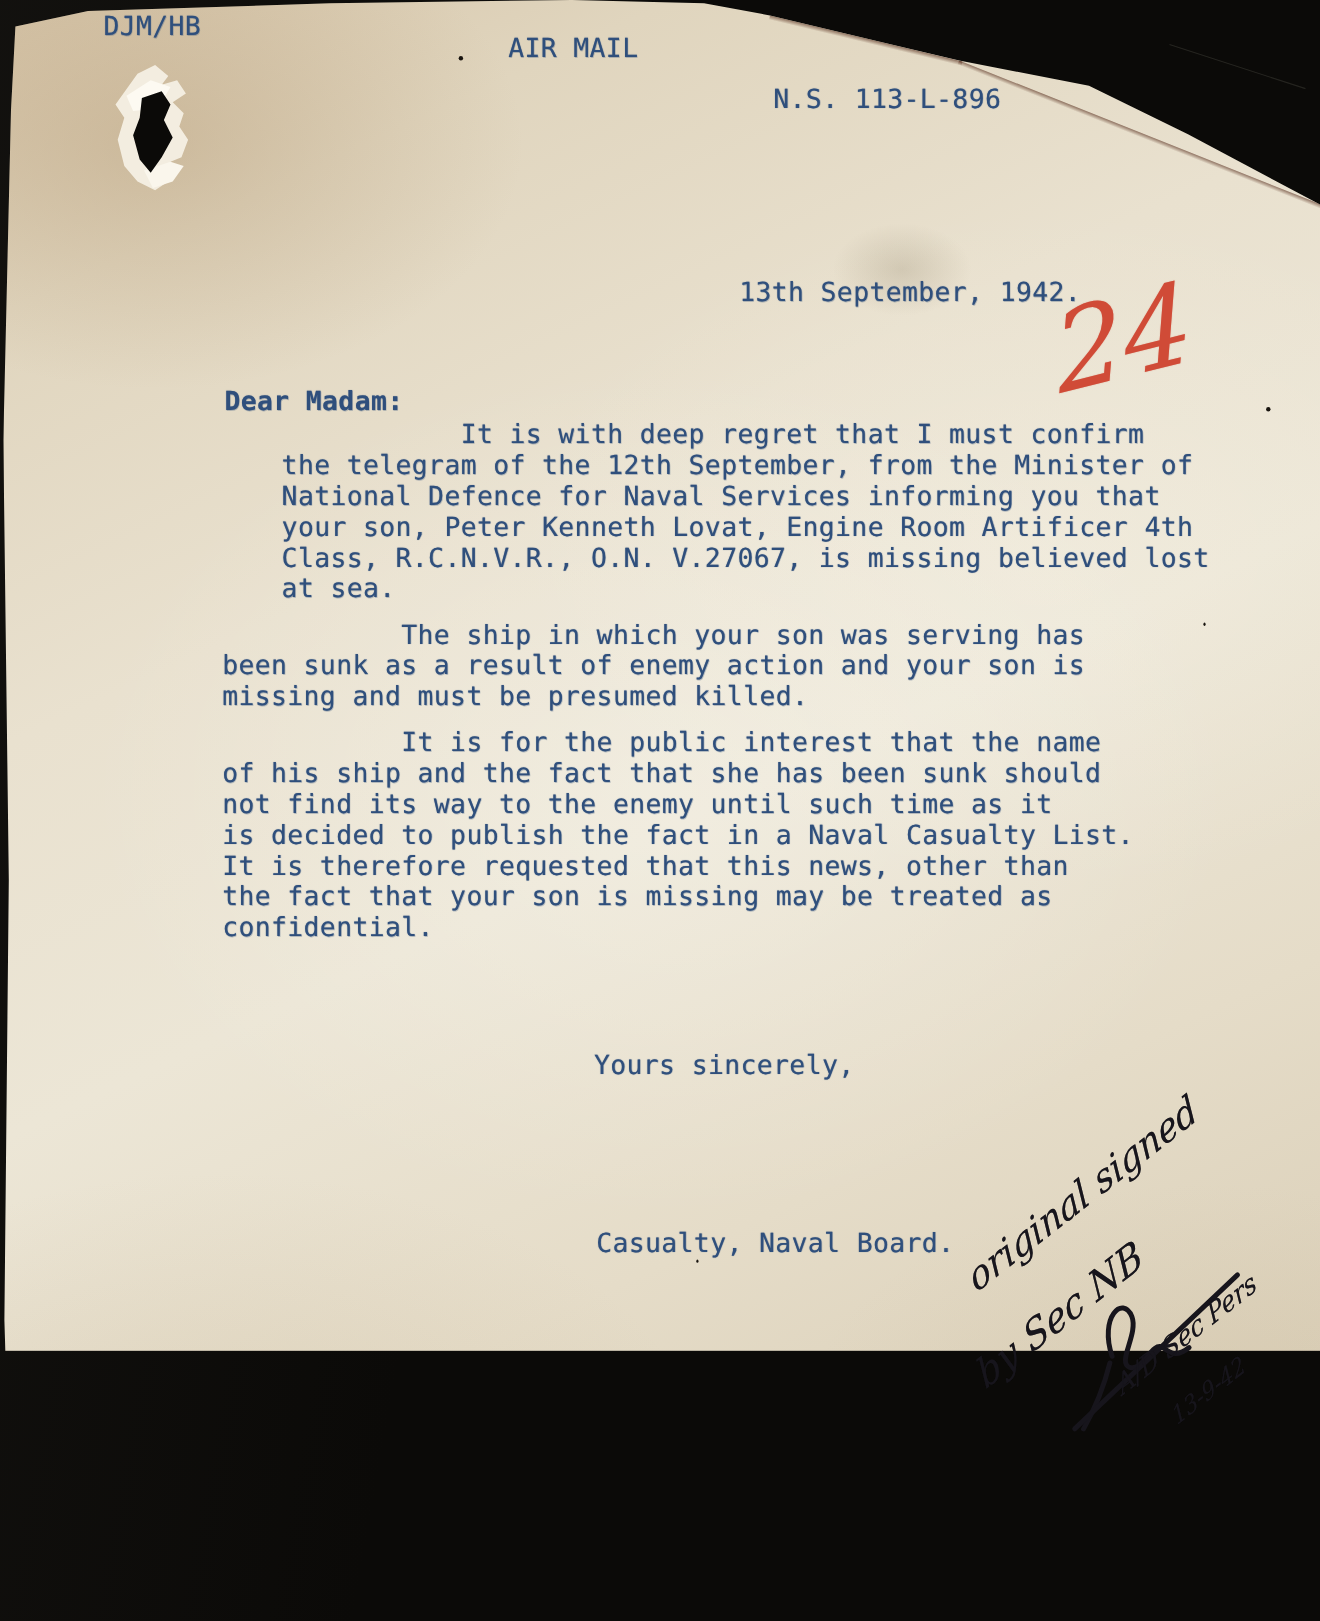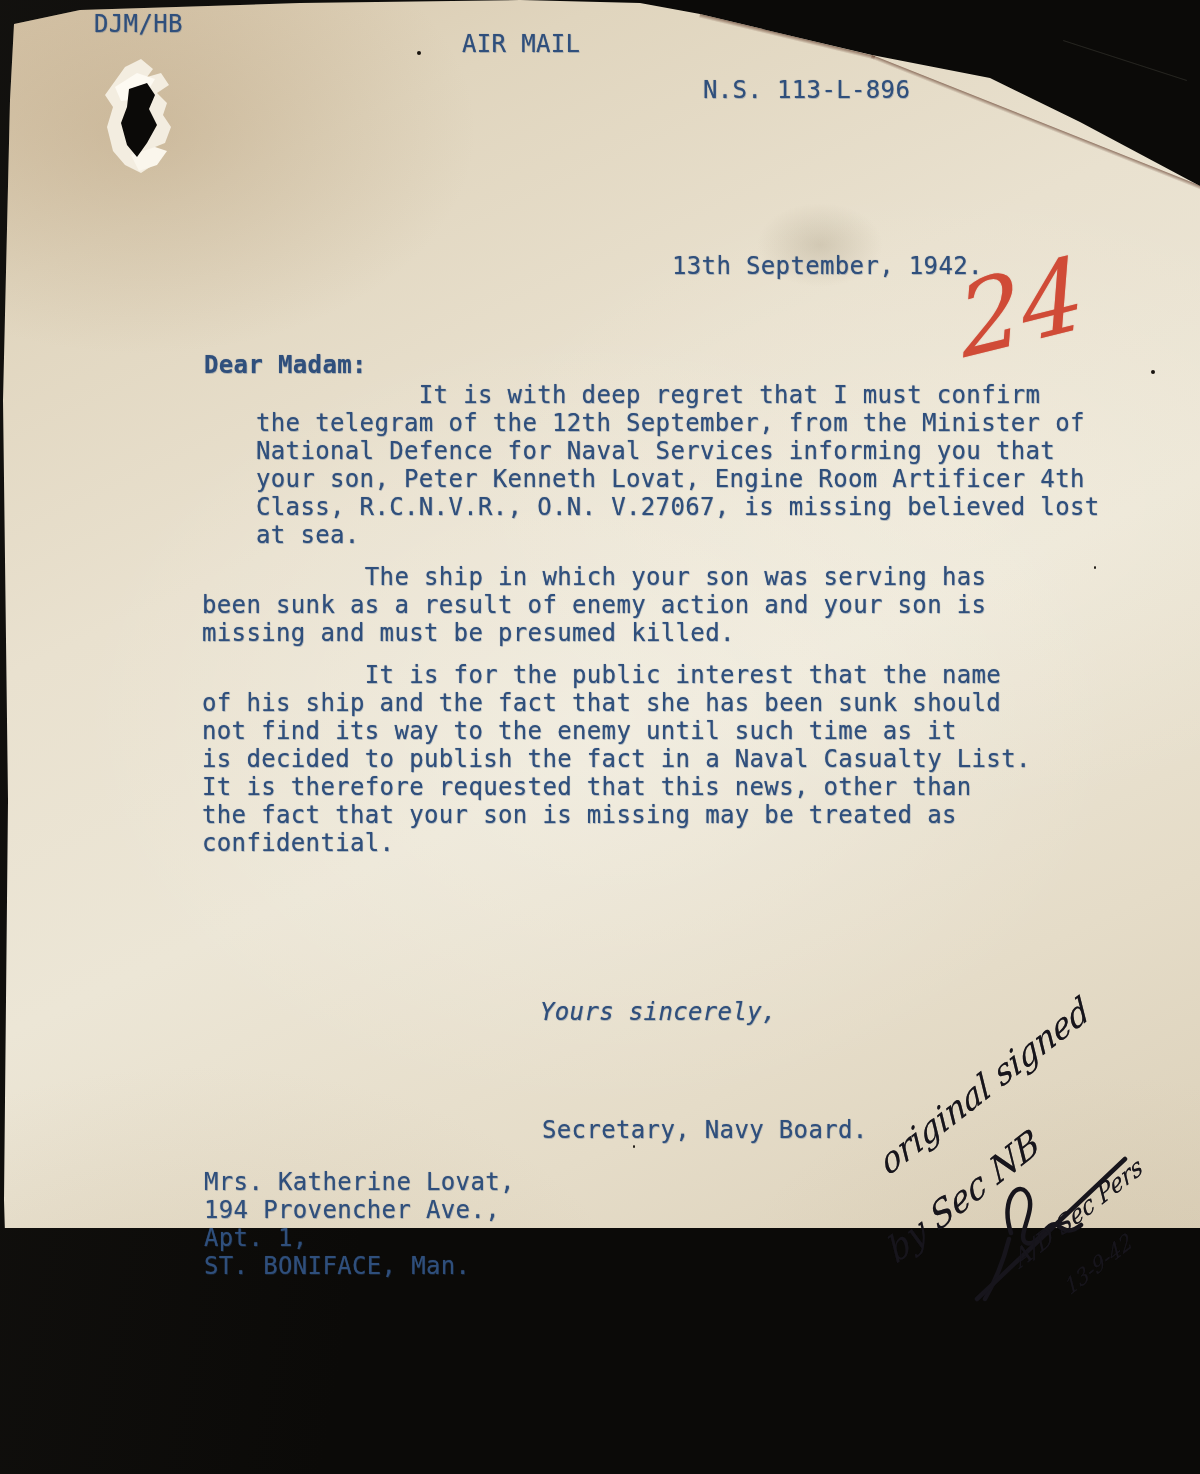--- a/index.html
+++ b/index.html
@@ -92,28 +92,24 @@
 
     <div class="type" style="left:202px;top:661px;">           It is for the public interest that the name
 of his ship and the fact that she has been sunk should
 not find its way to the enemy until such time as it
 is decided to publish the fact in a Naval Casualty List.
 It is therefore requested that this news, other than
 the fact that your son is missing may be treated as
 confidential.</div>
 
 
-    <div class="type" style="left:540px;top:998px;font-style:italic;">Yours sincerely,</div>
+    <div class="type" style="left:540px;top:954px;">Yours sincerely,</div>
 
-    <div class="type" style="left:542px;top:1116px;">Secretary, Navy Board.</div>
+    <div class="type" style="left:542px;top:1116px;">Casualty, Naval Board.</div>
 
-    <div class="type" style="left:204px;top:1168px;">Mrs. Katherine Lovat,
-194 Provencher Ave.,
-Apt. 1,
-ST. BONIFACE, Man.</div>
 
     <div class="red-num">24</div>
 
     <div style="position:absolute;left:845px;top:985px;width:400px;height:330px;">
       <div class="hand" style="left:38px;top:160px;font-size:34px;transform:rotate(-38deg) skewX(-14deg);">original signed</div>
       <div class="hand" style="left:46px;top:248px;font-size:35px;transform:rotate(-38deg) skewX(-14deg);">by Sec NB</div>
       <svg style="position:absolute;left:118px;top:128px;" width="180" height="200" viewBox="0 0 180 200">
         <g fill="none" stroke="#17151c" stroke-width="4.5" stroke-linecap="round">
           <path d="M48,120 C36,84 58,64 66,84 C72,100 52,126 64,130 C76,134 84,106 94,112 C100,116 106,122 118,112"></path>
           <path d="M46,126 C40,150 30,172 22,186"></path>

